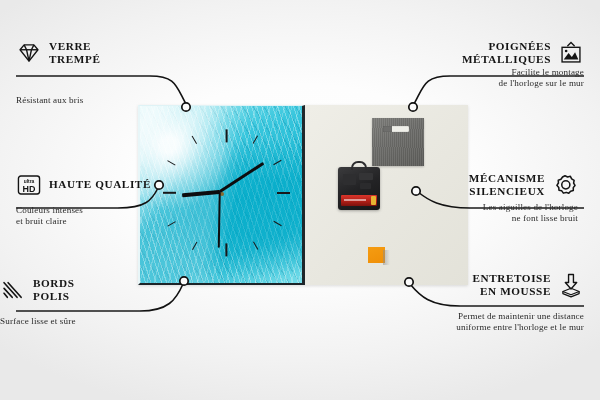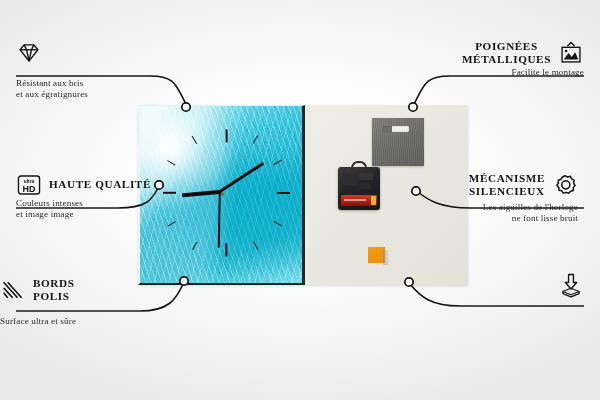--- a/index.html
+++ b/index.html
@@ -17,21 +17,21 @@
   .rule { fill:none; stroke:#1a1a1a; stroke-width:1.3; }
   .dot-o { fill:#fbfbfb; stroke:#111; stroke-width:1.7; }
 
   .feat { position:absolute; }
   .feat .head { display:flex; align-items:center; gap:7px; }
   .feat.right .head { justify-content:flex-end; }
   .ttl {
     font-weight:bold; letter-spacing:.6px; color:#141414;
     font-size:11.2px; line-height:13.4px; text-transform:uppercase;
   }
-  .feat.right .ttl { text-align:center; }
+  .feat.right .ttl { text-align:right; }
   .sub {
     font-size:9.1px; line-height:11px; color:#2a2a2a; letter-spacing:.15px;
   }
   .feat.right .sub { text-align:right; }
   .icon { width:26px; height:26px; flex:0 0 26px; display:block; }
 
   
   #photo {
     position:absolute; left:138px; top:105px; width:330px; height:180px;
     background:#ecebe4;
@@ -182,79 +182,83 @@
   <div class="feat left" style="left:16px; top:40px; width:150px;">
     <div class="head">
       <svg class="icon" viewBox="0 0 32 32">
         <g fill="none" stroke="#141414" stroke-width="1.7" stroke-linejoin="round">
           <path d="M5 12 L10 6 H22 L27 12 L16 26 Z"></path>
           <path d="M5 12 H27"></path>
             <path d="M10 6 L13 12 L16 26"></path>
             <path d="M22 6 L19 12 L16 26"></path>
         </g>
       </svg>
-    </div>
-    <div style="margin-top:12px;">
+      <div>
+        <div class="ttl">VERRE</div>
+        <div class="ttl">TREMPÉ</div>
+      </div>
+    </div>
+    <div style="margin-top:28px;">
       <div class="sub">Résistant aux bris</div>
-      <div class="sub">et aux égratignures</div>
     </div>
   </div>
 
   <div class="feat left" style="left:16px; top:172px; width:152px;">
     <div class="head">
       <svg class="icon" viewBox="0 0 32 32">
         <rect x="3" y="5" width="26" height="22" rx="3" fill="none" stroke="#141414" stroke-width="1.7"></rect>
         <text x="16" y="14" text-anchor="middle" font-family="Liberation Sans, sans-serif" font-size="6" font-weight="bold" fill="#141414">ultra</text>
         <text x="16" y="24" text-anchor="middle" font-family="Liberation Sans, sans-serif" font-size="11" font-weight="bold" fill="#141414">HD</text>
       </svg>
       <div>
         <div class="ttl">HAUTE QUALITÉ</div>
       </div>
     </div>
-    <div style="margin-top:0;">
+    <div style="margin-top:7px;">
       <div class="sub">Couleurs intenses</div>
-      <div class="sub">et image image</div>
+      <div class="sub">et bruit claire</div>
     </div>
   </div>
 
   <div class="feat left" style="left:0; top:277px; width:150px;">
     <div class="head">
       <svg class="icon" viewBox="0 0 32 32">
         <g stroke="#141414" stroke-width="2" stroke-linecap="round">
           <path d="M5 7 L21 25"></path>
             <path d="M10 7 L26 25"></path>
           <path d="M5 14 L15 25"></path>
             <path d="M5 20 L9 25"></path>
         </g>
       </svg>
       <div>
         <div class="ttl">BORDS</div>
         <div class="ttl">POLIS</div>
       </div>
     </div>
     <div style="margin-top:12px;">
-      <div class="sub">Surface ultra et sûre</div>
+      <div class="sub">Surface lisse et sûre</div>
     </div>
   </div>
 
   <div class="feat right" style="left:434px; top:40px; width:150px;">
     <div class="head">
       <div>
         <div class="ttl">POIGNÉES</div>
         <div class="ttl">MÉTALLIQUES</div>
       </div>
       <svg class="icon" viewBox="0 0 32 32">
         <path d="M12 7 L16 3 L20 7" fill="none" stroke="#141414" stroke-width="1.7" stroke-linecap="round"></path>
         <rect x="5" y="9" width="22" height="18" fill="none" stroke="#141414" stroke-width="1.7"></rect>
         <path d="M7 24 L13 16 L17 21 L21 15 L25 24 Z" fill="#141414"></path>
         <circle cx="10" cy="13.5" r="1.6" fill="#141414"></circle>
       </svg>
     </div>
     <div style="">
       <div class="sub">Facilite le montage</div>
+      <div class="sub">de l'horloge sur le mur</div>
     </div>
   </div>
 
   <div class="feat right" style="left:428px; top:172px; width:150px;">
     <div class="head">
       <div>
         <div class="ttl">MÉCANISME</div>
         <div class="ttl">SILENCIEUX</div>
       </div>
       <svg class="icon" viewBox="0 0 32 32">
@@ -268,21 +272,29 @@
       </svg>
     </div>
     <div style="margin-top:3px;font-family:Liberation Serif, serif;">
       <div class="sub">Les aiguilles de l'horloge</div>
       <div class="sub">ne font lisse bruit</div>
     </div>
   </div>
 
   <div class="feat right" style="left:424px; top:272px; width:160px;">
     <div class="head">
+      <div>
+        <div class="ttl">ENTRETOISE</div>
+        <div class="ttl">EN MOUSSE</div>
+      </div>
       <svg class="icon" viewBox="0 0 32 32">
         <path d="M13 3 H19 V13 H23 L16 21 L9 13 H13 Z" fill="none" stroke="#141414" stroke-width="1.7" stroke-linejoin="round"></path>
         <path d="M6 24 L16 20 L26 24 L16 28 Z" fill="none" stroke="#141414" stroke-width="1.6" stroke-linejoin="round"></path>
         <path d="M6 24 V26.5 L16 30.5 L26 26.5 V24" fill="none" stroke="#141414" stroke-width="1.6" stroke-linejoin="round"></path>
       </svg>
     </div>
+    <div style="margin-top:12px;">
+      <div class="sub">Permet de maintenir une distance</div>
+      <div class="sub">uniforme entre l'horloge et le mur</div>
+    </div>
   </div>
 
 </div>
 
 </body></html>

